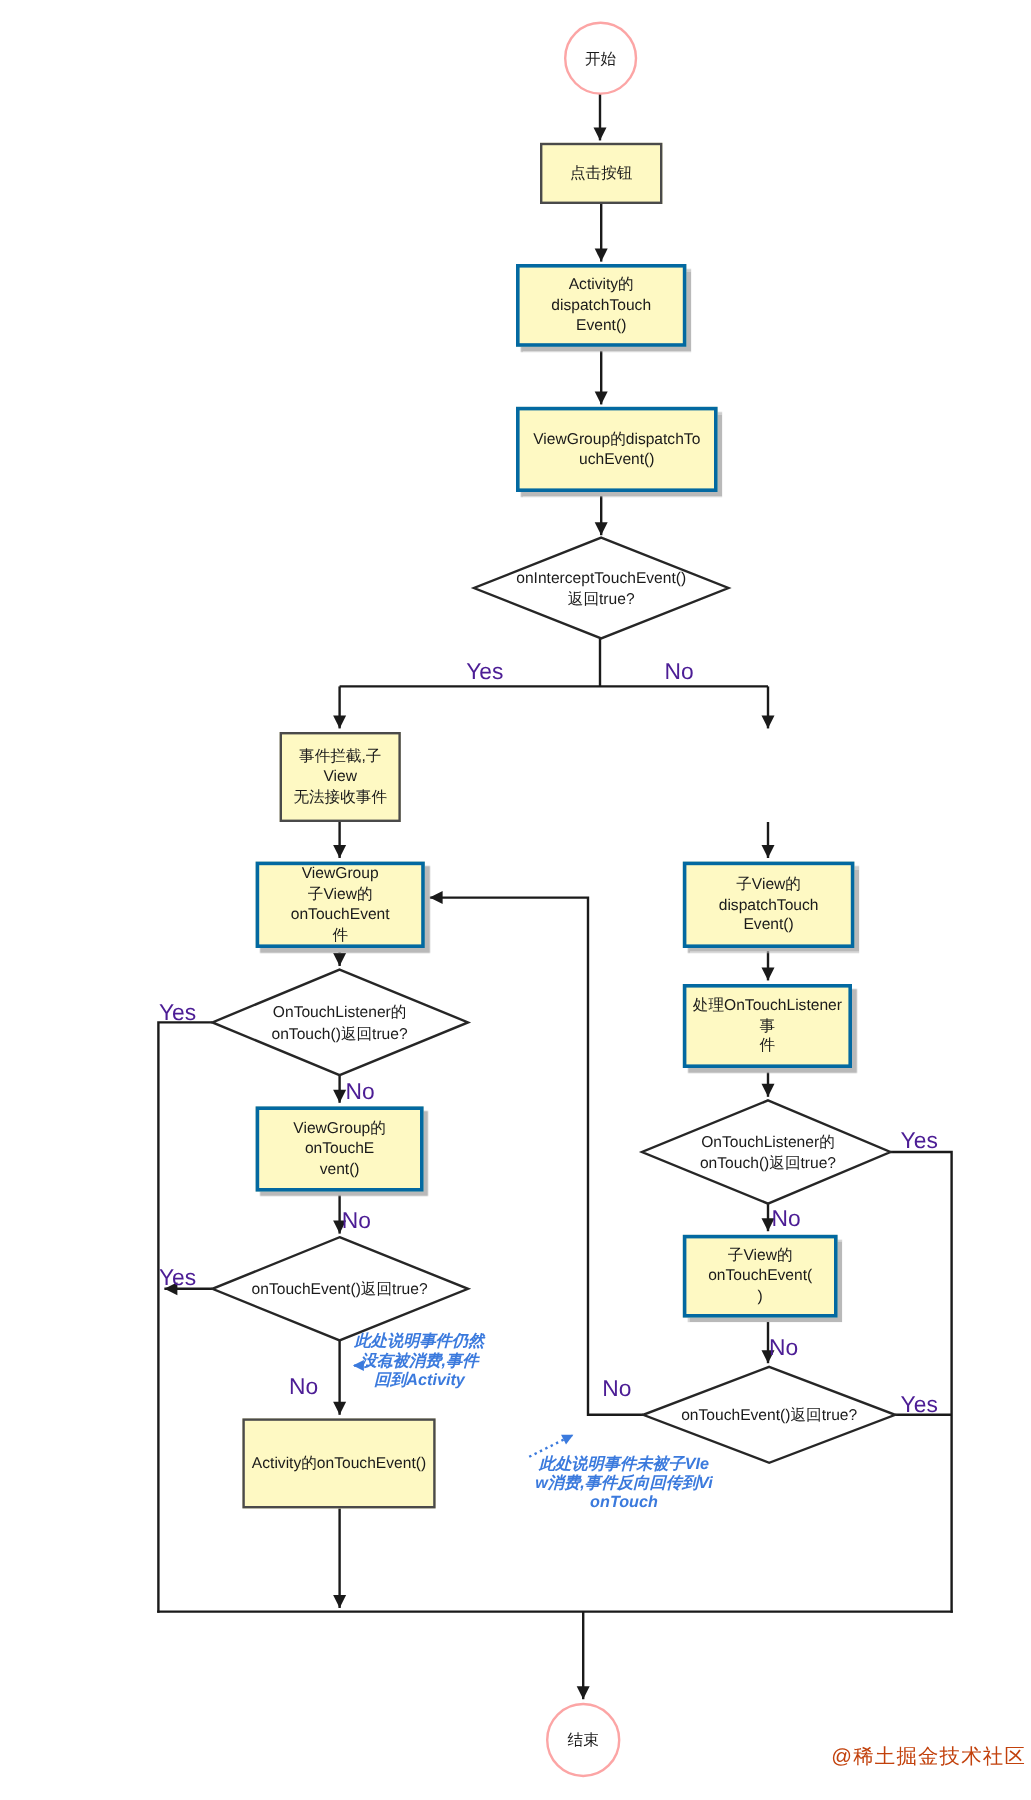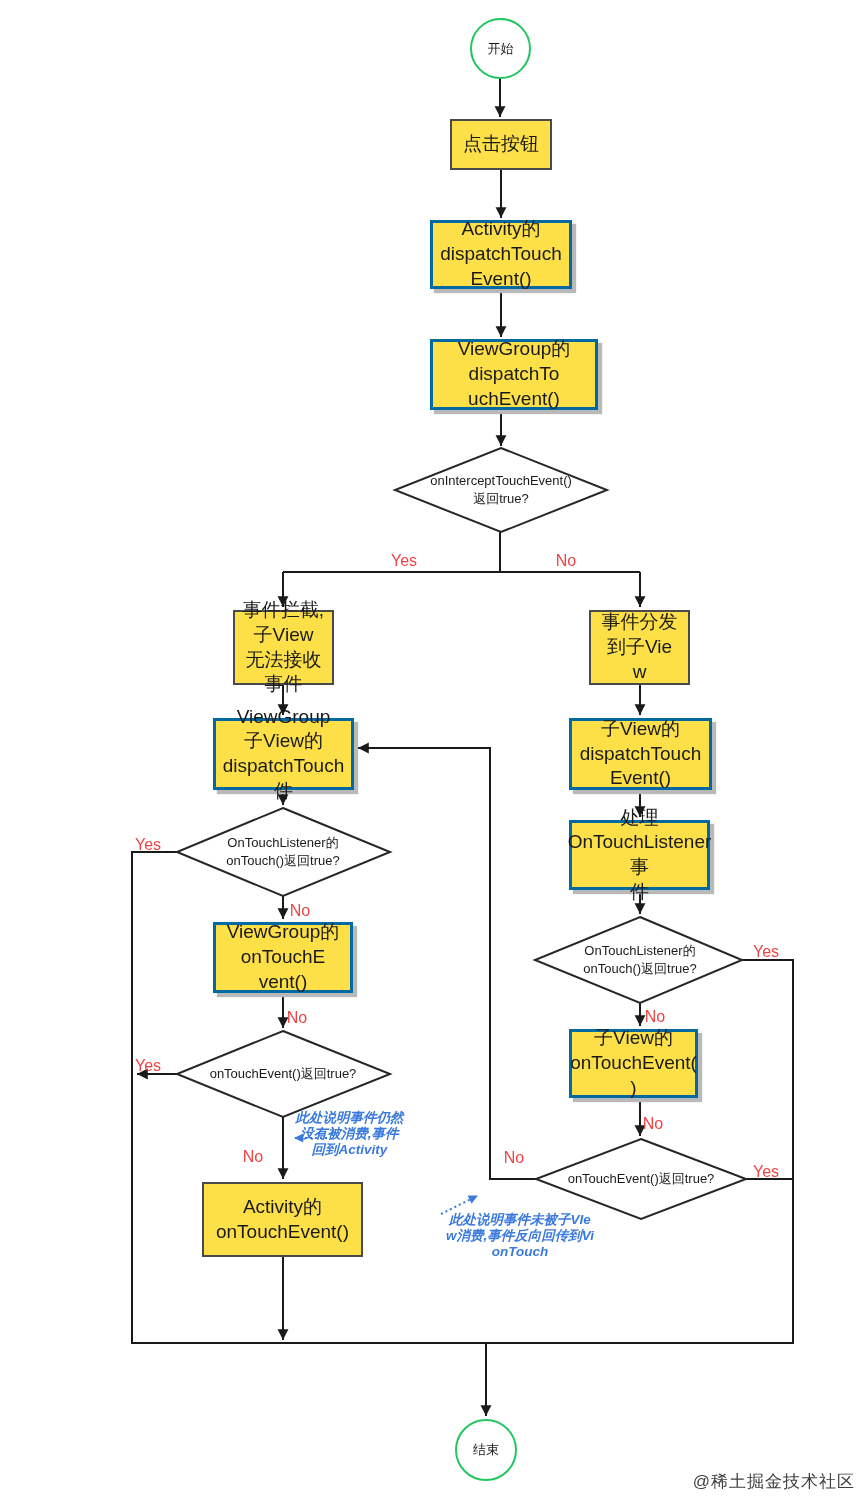--- a/index.html
+++ b/index.html
@@ -2,44 +2,44 @@
 <html><head>
 <meta charset="utf-8">
 <style>
   html,body{margin:0;padding:0;background:#ffffff;}
   #canvas{
     position:relative;width:859px;height:1500px;background:#ffffff;overflow:hidden;
     font-family:"Liberation Sans","DejaVu Sans",sans-serif;color:#1a1a1a;
   }
   #wires{position:absolute;left:0;top:0;width:859px;height:1500px;}
   .box{
-    position:absolute;box-sizing:border-box;background:#fde047;
+    position:absolute;box-sizing:border-box;background:#fef9c3;
     border:2px solid #4a4a4a;display:flex;align-items:center;justify-content:center;
-    text-align:center;font-size:19px;line-height:1.3;white-space:pre-line;padding:2px;
+    text-align:center;font-size:13px;line-height:1.3;white-space:pre-line;padding:2px;
   }
   .box.heavy{border:3px solid #0369a1;box-shadow:4px 4px 1px #b9b9b9;}
   .circle{
-    position:absolute;box-sizing:border-box;background:#ffffff;border:2px solid #22c55e;
+    position:absolute;box-sizing:border-box;background:#ffffff;border:2px solid #fca5a5;
     border-radius:50%;display:flex;align-items:center;justify-content:center;
     font-size:13px;text-align:left;
   }
   .dtext{
     position:absolute;transform:translate(-50%,-50%);text-align:center;
     font-size:13px;line-height:1.35;white-space:pre-line;pointer-events:none;
   }
   .elabel{
-    position:absolute;transform:translate(-50%,-50%);font-size:16px;color:#ef4444;
+    position:absolute;transform:translate(-50%,-50%);font-size:19px;color:#4c1d95;
     background:transparent;pointer-events:none;
   }
   .note{
     position:absolute;color:#3b7add;font-style:italic;font-weight:bold;
     font-size:13.5px;line-height:1.18;text-align:center;white-space:pre-line;
   }
   .watermark{
-    position:absolute;right:4px;bottom:7px;color:#404040;font-size:17px;letter-spacing:1px;
+    position:absolute;right:4px;bottom:25px;color:#c2410c;font-size:17px;letter-spacing:1px;
   }
 </style>
 </head>
 <body>
 
 <div id="canvas">
 
   <svg id="wires" width="859" height="1500" viewBox="0 0 859 1500">
     <defs>
       <marker id="arr" viewBox="0 0 12 12" refX="11" refY="6" markerWidth="13" markerHeight="13" markerUnits="userSpaceOnUse" orient="auto">
@@ -99,24 +99,22 @@
   <div class="circle" style="left:470px;top:18px;width:61px;height:61px;">开始</div>
   <div class="circle" style="left:455px;top:1419px;width:62px;height:62px;">结束</div>
 
   <div class="box" style="left:450px;top:119px;width:102px;height:51px;">点击按钮</div>
   <div class="box heavy" style="left:430px;top:220px;width:142px;height:69px;">Activity的dispatchTouch
 Event()</div>
   <div class="box heavy" style="left:430px;top:339px;width:168px;height:71px;">ViewGroup的dispatchTo
 uchEvent()</div>
   <div class="box" style="left:233px;top:610px;width:101px;height:75px;">事件拦截,子View
 无法接收事件</div>
-  <div class="box" style="left:589px;top:610px;width:101px;height:75px;">事件分发到子Vie
-w</div>
   <div class="box heavy" style="left:213px;top:718px;width:141px;height:72px;">ViewGroup
-子View的dispatchTouch
+子View的onTouchEvent
 件</div>
   <div class="box heavy" style="left:569px;top:718px;width:143px;height:72px;">子View的dispatchTouch
 Event()</div>
   <div class="box heavy" style="left:213px;top:922px;width:140px;height:71px;">ViewGroup的onTouchE
 vent()</div>
   <div class="box" style="left:202px;top:1182px;width:161px;height:75px;">Activity的onTouchEvent()</div>
   <div class="box heavy" style="left:569px;top:820px;width:141px;height:70px;">处理OnTouchListener事
 件</div>
   <div class="box heavy" style="left:569px;top:1029px;width:129px;height:69px;">子View的onTouchEvent(
 )</div>

